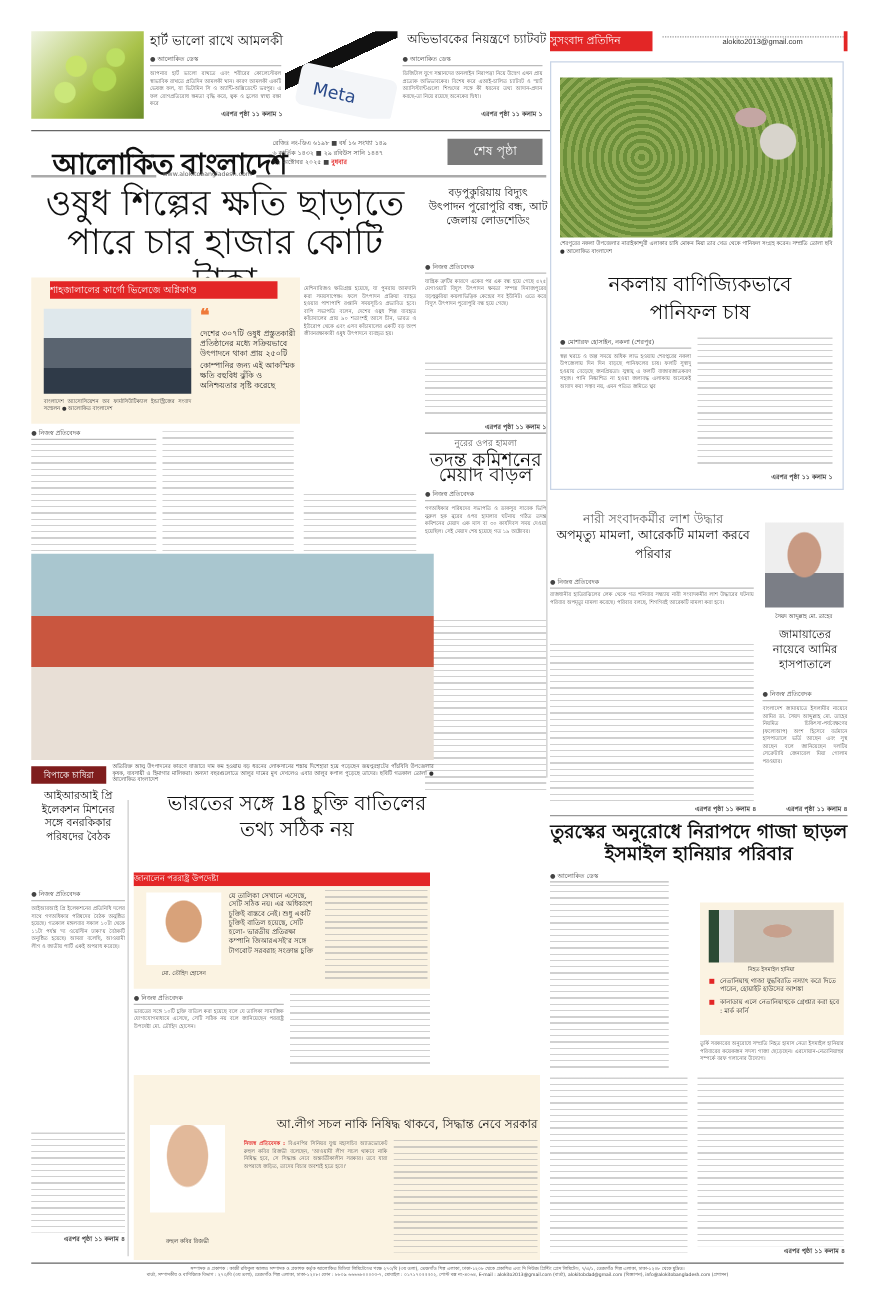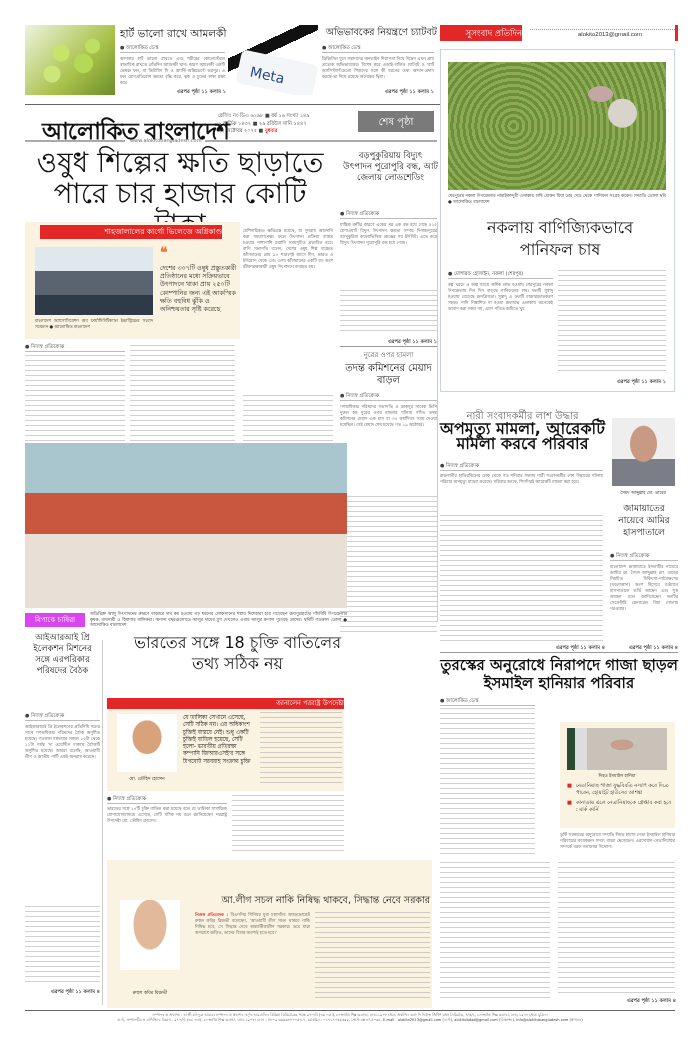--- a/index.html
+++ b/index.html
@@ -6,21 +6,21 @@
   body { width: 700px; height: 1050px; background: #fff; font-family: "DejaVu Serif", serif; color: #222; position: relative; overflow: hidden; }
   .abs { position: absolute; }
   .body-text { font-size: 4.2px; line-height: 6px; color: #555; text-align: justify; font-family: "DejaVu Sans", sans-serif; }
   .filler { background: repeating-linear-gradient(to bottom, #aaa 0, #aaa 1px, transparent 1px, transparent 5px); opacity: .55; }
   .byline { font-size: 5px; color: #444; font-family: "DejaVu Sans", sans-serif; }
   .contd { font-size: 5px; font-weight: bold; color: #333; text-align: right; font-family: "DejaVu Sans", sans-serif; }
   .photo { background: #9a9a9a; overflow: hidden; }
   .hr { position: absolute; height: 1px; background: #999; }
   .vr { position: absolute; width: 1px; background: #ccc; }
   .headline { font-family: "DejaVu Sans", sans-serif; color: #111; text-align: center; line-height: 1.15; }
-  .red-banner { background: #e32626; color: #fff; text-align: right; font-family: "DejaVu Sans", sans-serif; }
+  .red-banner { background: #e32626; color: #fff; text-align: left; font-family: "DejaVu Sans", sans-serif; }
 </style>
 </head>
 <body>
 
 <div class="abs photo" style="left:25px;top:25px;width:90px;height:70px;background:radial-gradient(circle at 40% 40%,#c8e36a 0 8px,transparent 9px),radial-gradient(circle at 65% 55%,#b5d957 0 9px,transparent 10px),radial-gradient(circle at 30% 70%,#cbe77a 0 8px,transparent 9px),radial-gradient(circle at 75% 30%,#bddf63 0 7px,transparent 8px),linear-gradient(135deg,#eef3e0,#a9c24a 60%,#6d8d2a);"></div>
 <div class="abs headline" style="left:120px;top:27px;width:110px;font-size:10.5px;text-align:left;">হার্ট ভালো রাখে আমলকী</div>
 <div class="abs byline" style="left:120px;top:44px;">● আলোকিত ডেস্ক</div>
 <div class="hr" style="left:120px;top:52px;width:105px;background:#bbb;"></div>
 <div class="abs body-text" style="left:120px;top:56px;width:105px;height:30px;overflow:hidden;">আপনার হার্ট ভালো রাখতে এবং শরীরের কোলেস্টেরল স্বাভাবিক রাখতে প্রতিদিন আমলকী খান। কারণ আমলকী একটি ভেষজ ফল, যা ভিটামিন সি ও অ্যান্টি-অক্সিডেন্টে ভরপুর। এ ফল রোগপ্রতিরোধ ক্ষমতা বৃদ্ধি করে, ত্বক ও চুলের স্বাস্থ্য রক্ষা করে</div>
 <div class="abs contd" style="left:170px;top:88px;width:56px;">এরপর পৃষ্ঠা ১১ কলাম ১</div>
@@ -65,31 +65,31 @@
 
 <div class="abs headline" style="left:343px;top:150px;width:95px;font-size:8.5px;line-height:11px;">বড়পুকুরিয়ায় বিদ্যুৎ উৎপাদন পুরোপুরি বন্ধ, আট জেলায় লোডশেডিং</div>
 <div class="abs byline" style="left:340px;top:210px;">● নিজস্ব প্রতিবেদক</div>
 <div class="hr" style="left:340px;top:218px;width:97px;background:#bbb;"></div>
 <div class="abs body-text" style="left:340px;top:222px;width:97px;height:120px;overflow:hidden;">যান্ত্রিক ত্রুটির কারণে একের পর এক বন্ধ হয়ে গেছে ৫২৫ মেগাওয়াট বিদ্যুৎ উৎপাদন ক্ষমতা সম্পন্ন দিনাজপুরের বড়পুকুরিয়া কয়লাভিত্তিক কেন্দ্রের সব ইউনিট। এতে করে বিদ্যুৎ উৎপাদন পুরোপুরি বন্ধ হয়ে গেছে।</div>
 <div class="abs filler" style="left:340px;top:290px;width:97px;height:45px;"></div>
 <div class="abs contd" style="left:370px;top:338px;width:67px;">এরপর পৃষ্ঠা ১১ কলাম ১</div>
 <div class="hr" style="left:340px;top:346px;width:97px;background:#999;"></div>
 
 <div class="abs headline" style="left:340px;top:351px;width:97px;font-size:7px;color:#666;">নুরের ওপর হামলা</div>
-<div class="abs headline" style="left:340px;top:362px;width:97px;font-size:10px;line-height:12px;">তদন্ত কমিশনের মেয়াদ বাড়ল</div>
+<div class="abs headline" style="left:340px;top:362px;width:97px;font-size:15px;line-height:12px;">তদন্ত কমিশনের মেয়াদ বাড়ল</div>
 <div class="abs byline" style="left:340px;top:392px;">● নিজস্ব প্রতিবেদক</div>
 <div class="hr" style="left:340px;top:400px;width:97px;background:#bbb;"></div>
 <div class="abs body-text" style="left:340px;top:404px;width:97px;height:90px;overflow:hidden;">গণঅধিকার পরিষদের সভাপতি ও ডাকসুর সাবেক ভিপি নুরুল হক নুরের ওপর হামলার ঘটনায় গঠিত তদন্ত কমিশনের মেয়াদ এক মাস বা ৩০ কার্যদিবস সময় দেওয়া হয়েছিল। সেই মেয়াদ শেষ হয়েছে গত ১৯ অক্টোবর।</div>
 <div class="abs filler" style="left:340px;top:496px;width:97px;height:140px;"></div>
 
 <div class="abs photo" style="left:25px;top:443px;width:322px;height:165px;background:linear-gradient(to bottom,#a9c6cf 0 30%,#c9563f 30% 55%,#e8dfd6 55%);"></div>
-<div class="abs" style="left:25px;top:613px;width:60px;height:14px;background:#d946ef;color:#fff;font-family:'DejaVu Sans',sans-serif;font-size:7px;line-height:14px;text-align:center;">বিপাকে চাষিরা</div>
+<div class="abs" style="left:25px;top:613px;width:60px;height:14px;background:#7f1d1d;color:#fff;font-family:'DejaVu Sans',sans-serif;font-size:7px;line-height:14px;text-align:center;">বিপাকে চাষিরা</div>
 <div class="abs body-text" style="left:90px;top:611px;width:257px;font-size:4.3px;line-height:5.6px;color:#333;">অতিরিক্ত আলু উৎপাদনের কারণে বাজারে দাম কম হওয়ায় বড় ধরনের লোকসানের শঙ্কায় দিশেহারা হয়ে পড়েছেন জয়পুরহাটের পাঁচবিবি উপজেলার কৃষক, ব্যবসায়ী ও হিমাগার মালিকরা। অন্যদা বছরগুলোতে আলুর দামের মুখ দেখলেও এবার আলুর কপাল পুড়েছে তাদের। ছবিটি গতকাল তোলা ● আলোকিত বাংলাদেশ</div>
 
-<div class="abs headline" style="left:25px;top:632px;width:75px;font-size:8.5px;line-height:11px;">আইআরআই প্রি ইলেকশন মিশনের সঙ্গে এরপরিকার পরিষদের বৈঠক</div>
+<div class="abs headline" style="left:25px;top:632px;width:75px;font-size:8.5px;line-height:11px;">আইআরআই প্রি ইলেকশন মিশনের সঙ্গে বনরকিকার পরিষদের বৈঠক</div>
 <div class="abs byline" style="left:25px;top:712px;">● নিজস্ব প্রতিবেদক</div>
 <div class="hr" style="left:25px;top:720px;width:75px;background:#bbb;"></div>
 <div class="abs body-text" style="left:25px;top:724px;width:75px;height:180px;overflow:hidden;">আইআরআই প্রি ইলেকশনের প্রতিনিধি দলের সাথে গণঅধিকার পরিষদের বৈঠক অনুষ্ঠিত হয়েছে। গতকাল মঙ্গলবার সকাল ১০টা থেকে ১১টা পর্যন্ত 'দ্য ওয়েস্টিন ঢাকা'য় বৈঠকটি অনুষ্ঠিত হয়েছে। আমরা বলেছি, আওয়ামী লীগ ও জাতীয় পার্টি একই অপরাধ করেছে।</div>
 <div class="abs filler" style="left:25px;top:906px;width:75px;height:80px;"></div>
 <div class="abs contd" style="left:40px;top:988px;width:60px;">এরপর পৃষ্ঠা ১১ কলাম ৪</div>
 
 <div class="abs headline" style="left:130px;top:632px;width:215px;font-size:16px;line-height:21px;">ভারতের সঙ্গে 18 চুক্তি বাতিলের তথ্য সঠিক নয়</div>
 <div class="abs red-banner" style="left:107px;top:698px;width:237px;height:11px;font-size:6.5px;line-height:11px;">জানালেন পররাষ্ট্র উপদেষ্টা</div>
 <div class="abs" style="left:107px;top:709px;width:237px;height:82px;background:#fbf3e2;"></div>
 <div class="abs photo" style="left:117px;top:714px;width:60px;height:58px;background:radial-gradient(ellipse at 50% 40%,#d8a27a 0 14px,transparent 15px),linear-gradient(#fff,#fff);"></div>
@@ -119,21 +119,21 @@
 <div class="abs photo" style="left:448px;top:62px;width:218px;height:128px;background:radial-gradient(circle at 80% 40%,#d8d4cc 0 14px,transparent 15px),radial-gradient(ellipse at 70% 25%,#c4a6a3 0 12px,transparent 13px),repeating-radial-gradient(circle at 30% 50%,#6c8f3a 0 3px,#8faa55 3px 6px);"></div>
 <div class="abs body-text" style="left:448px;top:193px;width:218px;font-size:4.3px;line-height:5.6px;color:#333;">শেরপুরের নকলা উপজেলার নারাইকান্দুরী এলাকার চাষি মোকন মিয়া তার খেত থেকে পানিফল সংগ্রহ করেন। সম্প্রতি তোলা ছবি ● আলোকিত বাংলাদেশ</div>
 <div class="abs headline" style="left:470px;top:217px;width:180px;font-size:16px;line-height:22px;">নকলায় বাণিজ্যিকভাবে পানিফল চাষ</div>
 <div class="abs byline" style="left:448px;top:270px;">● মোশারফ হোসাইন, নকলা (শেরপুর)</div>
 <div class="hr" style="left:448px;top:278px;width:105px;background:#bbb;"></div>
 <div class="abs body-text" style="left:448px;top:282px;width:105px;height:100px;overflow:hidden;">স্বল্প খরচে ও অল্প সময়ে অধিক লাভ হওয়ায় শেরপুরের নকলা উপজেলায় দিন দিন বাড়ছে পানিফলের চাষ। ফলটি সুস্বাদু হওয়ায় বেড়েছে জনপ্রিয়তা। সুস্বাদু এ ফলটি বাজারজাতকরণ সহজ। পানি নিষ্কাশিত না হওয়া জলাবদ্ধ এলাকায় অনেকেই আবাদ করা সম্ভব নয়, এমন পতিত জমিতে খুব</div>
 <div class="abs filler" style="left:558px;top:270px;width:108px;height:105px;"></div>
 <div class="abs contd" style="left:600px;top:378px;width:66px;">এরপর পৃষ্ঠা ১১ কলাম ১</div>
 
 <div class="abs headline" style="left:440px;top:410px;width:165px;font-size:10px;color:#666;">নারী সংবাদকর্মীর লাশ উদ্ধার</div>
-<div class="abs headline" style="left:440px;top:421px;width:165px;font-size:16px;line-height:15px;font-weight:bold;">অপমৃত্যু মামলা, আরেকটি মামলা করবে পরিবার</div>
+<div class="abs headline" style="left:440px;top:421px;width:165px;font-size:10px;line-height:15px;">অপমৃত্যু মামলা, আরেকটি মামলা করবে পরিবার</div>
 <div class="abs byline" style="left:440px;top:462px;">● নিজস্ব প্রতিবেদক</div>
 <div class="hr" style="left:440px;top:470px;width:163px;background:#bbb;"></div>
 <div class="abs body-text" style="left:440px;top:473px;width:163px;height:40px;overflow:hidden;">রাজধানীর হাতিরঝিলের লেক থেকে গত শনিবার সন্ধ্যায় নারী সংবাদকর্মীর লাশ উদ্ধারের ঘটনায় পরিবার অপমৃত্যু মামলা করেছে। পরিবার বলছে, শিগগিরই আরেকটি মামলা করা হবে।</div>
 <div class="abs filler" style="left:440px;top:515px;width:163px;height:128px;"></div>
 <div class="abs contd" style="left:540px;top:644px;width:65px;">এরপর পৃষ্ঠা ১১ কলাম ৪</div>
 
 <div class="abs photo" style="left:612px;top:418px;width:63px;height:68px;background:radial-gradient(ellipse at 50% 38%,#c89a83 0 13px,transparent 14px),linear-gradient(to bottom,#eee 0 60%,#7b7e86 60%);"></div>
 <div class="abs" style="left:607px;top:490px;width:72px;font-size:4.3px;text-align:center;font-family:'DejaVu Sans',sans-serif;">সৈয়দ আব্দুল্লাহ মো. তাহের</div>
 <div class="abs headline" style="left:610px;top:502px;width:68px;font-size:9px;line-height:12px;">জামায়াতের নায়েবে আমির হাসপাতালে</div>
 <div class="abs byline" style="left:610px;top:552px;">● নিজস্ব প্রতিবেদক</div>

